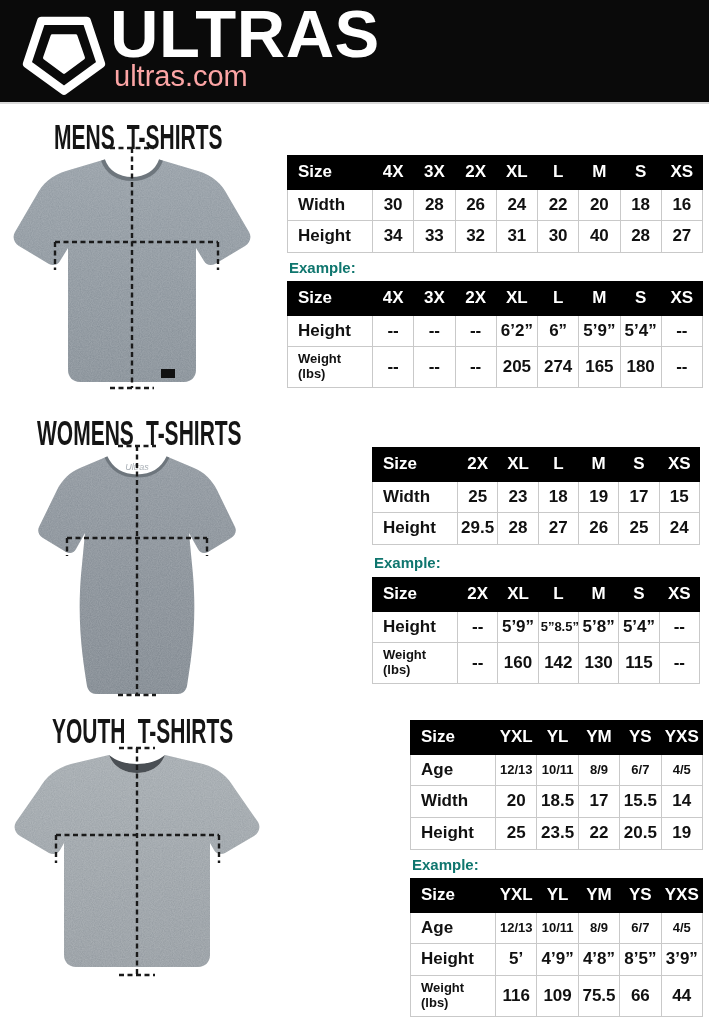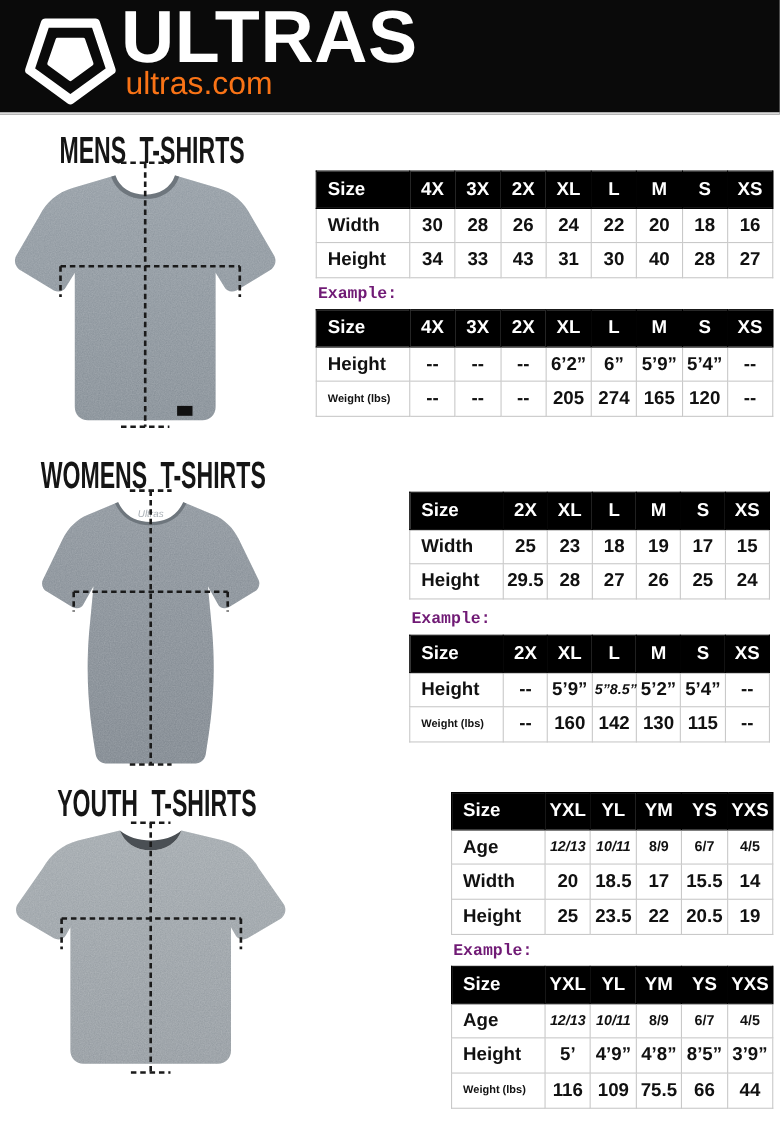--- a/index.html
+++ b/index.html
@@ -6,21 +6,21 @@
   html,body { background:#ffffff; }
   body { font-family:"Liberation Sans", sans-serif; color:#111; }
   .page { position:relative; width:709px; height:1024px; background:#fff; overflow:hidden; }
 
   
   .site-header { position:absolute; left:0; top:0; width:709px; height:104px;
                  background:#0a0a0a; border-bottom:2px solid #d9d9d9; }
   .logo-svg { position:absolute; left:22px; top:6px; width:84px; height:92px; }
   .brand-name { position:absolute; left:110px; top:0px; color:#fff; font-weight:bold;
                 font-size:67px; letter-spacing:0.5px; line-height:1.0; }
-  .brand-site { position:absolute; left:114px; top:62px; color:#f97316; font-weight:400;
+  .brand-site { position:absolute; left:114px; top:62px; color:#fca5a5; font-weight:400;
                 font-size:29px; line-height:1.0; }
 
   
   .sec-title { position:absolute; font-weight:bold; font-size:30px; color:#151515;
                white-space:nowrap; transform:scale(0.70,1.15); transform-origin:left top;
                word-spacing:9px; letter-spacing:0px; }
   .t-mens   { left:54px; top:118px; }
   .t-womens { left:37px; top:414px; }
   .t-youth  { left:52px; top:712px; }
 
@@ -31,32 +31,32 @@
   .sh-youth  { left:8px;  top:744px; width:256px; height:236px; }
 
   
   .tbl { position:absolute; }
   .tbl table { border-collapse:collapse; width:100%; table-layout:fixed; background:#fff; }
   .tbl th, .tbl td { border:1px solid #c9c9c9; font-weight:bold; text-align:center;
                      vertical-align:middle; font-size:17px; color:#111;
                      padding:5px 2px; line-height:1.22; }
   .tbl thead th { background:#000; color:#fff; border:1px solid #000; font-size:17px; padding:6px 2px; }
   .tbl th.lbl { text-align:left; padding-left:10px; }
-  .tbl td.sm { font-size:13px;font-style:italic; }
+  .tbl td.sm { font-size:13px; }
   .tbl tr.small-row td { font-size:13px;margin-top:48px; }
-  .tbl th.lbl-sm { font-size:10px; line-height:1.15; }
+  .tbl th.lbl-sm { font-size:13px; line-height:1.15; }
 
   .tb-mens-size { left:287px; top:155px; width:416px; }
   .tb-mens-ex   { left:287px; top:281px; width:416px; }
   .tb-wom-size  { left:372px; top:447px; width:328px; }
   .tb-wom-ex    { left:372px; top:577px; width:328px; }
   .tb-yth-size  { left:410px; top:720px; width:293px; }
   .tb-yth-ex    { left:410px; top:878px; width:293px; }
 
-  .example-label { position:absolute; font-weight:bold; font-size:15px; color:#701a75;font-family:Liberation Mono, monospace; }
+  .example-label { position:absolute; font-weight:bold; font-size:15px; color:#0f766e; }
   .ex-mens   { left:289px; top:259px; }
   .ex-womens { left:374px; top:554px; }
   .ex-youth  { left:412px; top:856px; }
 </style>
 </head>
 <body>
 
 <div class="page">
 
   <header class="site-header">
@@ -132,21 +132,21 @@
               <td>24</td>
               <td>22</td>
               <td>20</td>
               <td>18</td>
               <td>16</td>
             </tr>
             <tr>
               <th class="lbl">Height</th>
               <td>34</td>
               <td>33</td>
-              <td>43</td>
+              <td>32</td>
               <td>31</td>
               <td>30</td>
               <td>40</td>
               <td>28</td>
               <td>27</td>
             </tr>
           </tbody>
         </table>
       </div>
     <div class="example-label ex-mens">Example:</div>
@@ -189,21 +189,21 @@
               <td>--</td>
             </tr>
             <tr>
               <th class="lbl lbl-sm">Weight (lbs)</th>
               <td>--</td>
               <td>--</td>
               <td>--</td>
               <td>205</td>
               <td>274</td>
               <td>165</td>
-              <td>120</td>
+              <td>180</td>
               <td>--</td>
             </tr>
           </tbody>
         </table>
       </div>
   </section>
 
   <section>
     <h2 class="sec-title t-womens">WOMENS T-SHIRTS</h2>
 
@@ -299,21 +299,21 @@
               <th>S</th>
               <th>XS</th>
             </tr>
           </thead>
           <tbody>
             <tr>
               <th class="lbl">Height</th>
               <td>--</td>
               <td>5’9”</td>
               <td class="sm">5”8.5”</td>
-              <td>5’2”</td>
+              <td>5’8”</td>
               <td>5’4”</td>
               <td>--</td>
             </tr>
             <tr>
               <th class="lbl lbl-sm">Weight (lbs)</th>
               <td>--</td>
               <td>160</td>
               <td>142</td>
               <td>130</td>
               <td>115</td>

